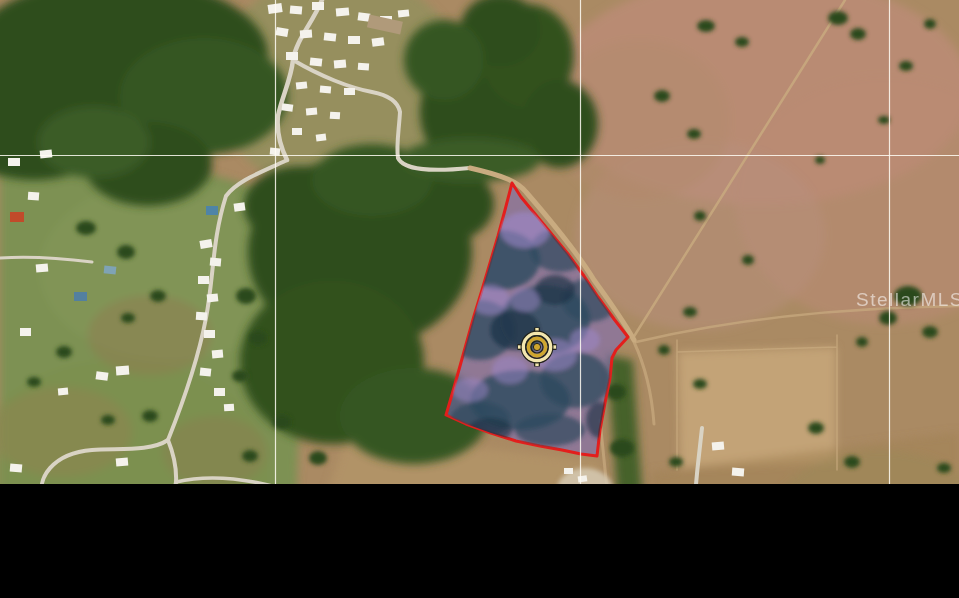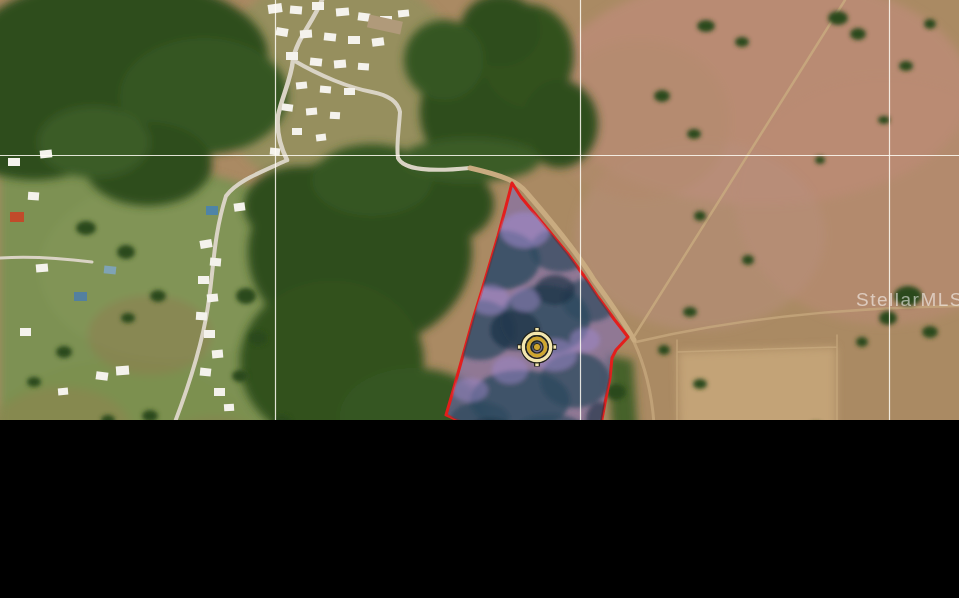--- a/index.html
+++ b/index.html
@@ -1,16 +1,16 @@
 <!DOCTYPE html>
 <html><head>
 <meta charset="utf-8">
 <style>
   html,body{margin:0;padding:0;background:#000;}
-  #frame{position:relative;width:959px;height:420px;overflow:hidden;background:#e5e5e5;
+  #frame{position:relative;width:959px;height:484px;overflow:hidden;background:#e5e5e5;
          font-family:"Liberation Sans",sans-serif;}
   svg{display:block;}
   .grid-line{stroke:var(--grid-color,rgba(255,253,245,.85));stroke-width:1.2;}
   .house{fill:#f4f2ec;}
   .road{fill:none;stroke:#d9d3c4;stroke-linecap:round;}
   .trail{fill:none;stroke:#c9ab80;stroke-linecap:round;}
   .tree{fill:#2c4a1b;}
   .watermark-text{fill:var(--watermark-color,rgba(255,255,255,.55));
     font-size:19px;letter-spacing:1.5px;font-weight:400;}
   .tick-dark{stroke:var(--marker-outline,#23231a);stroke-width:6;}

